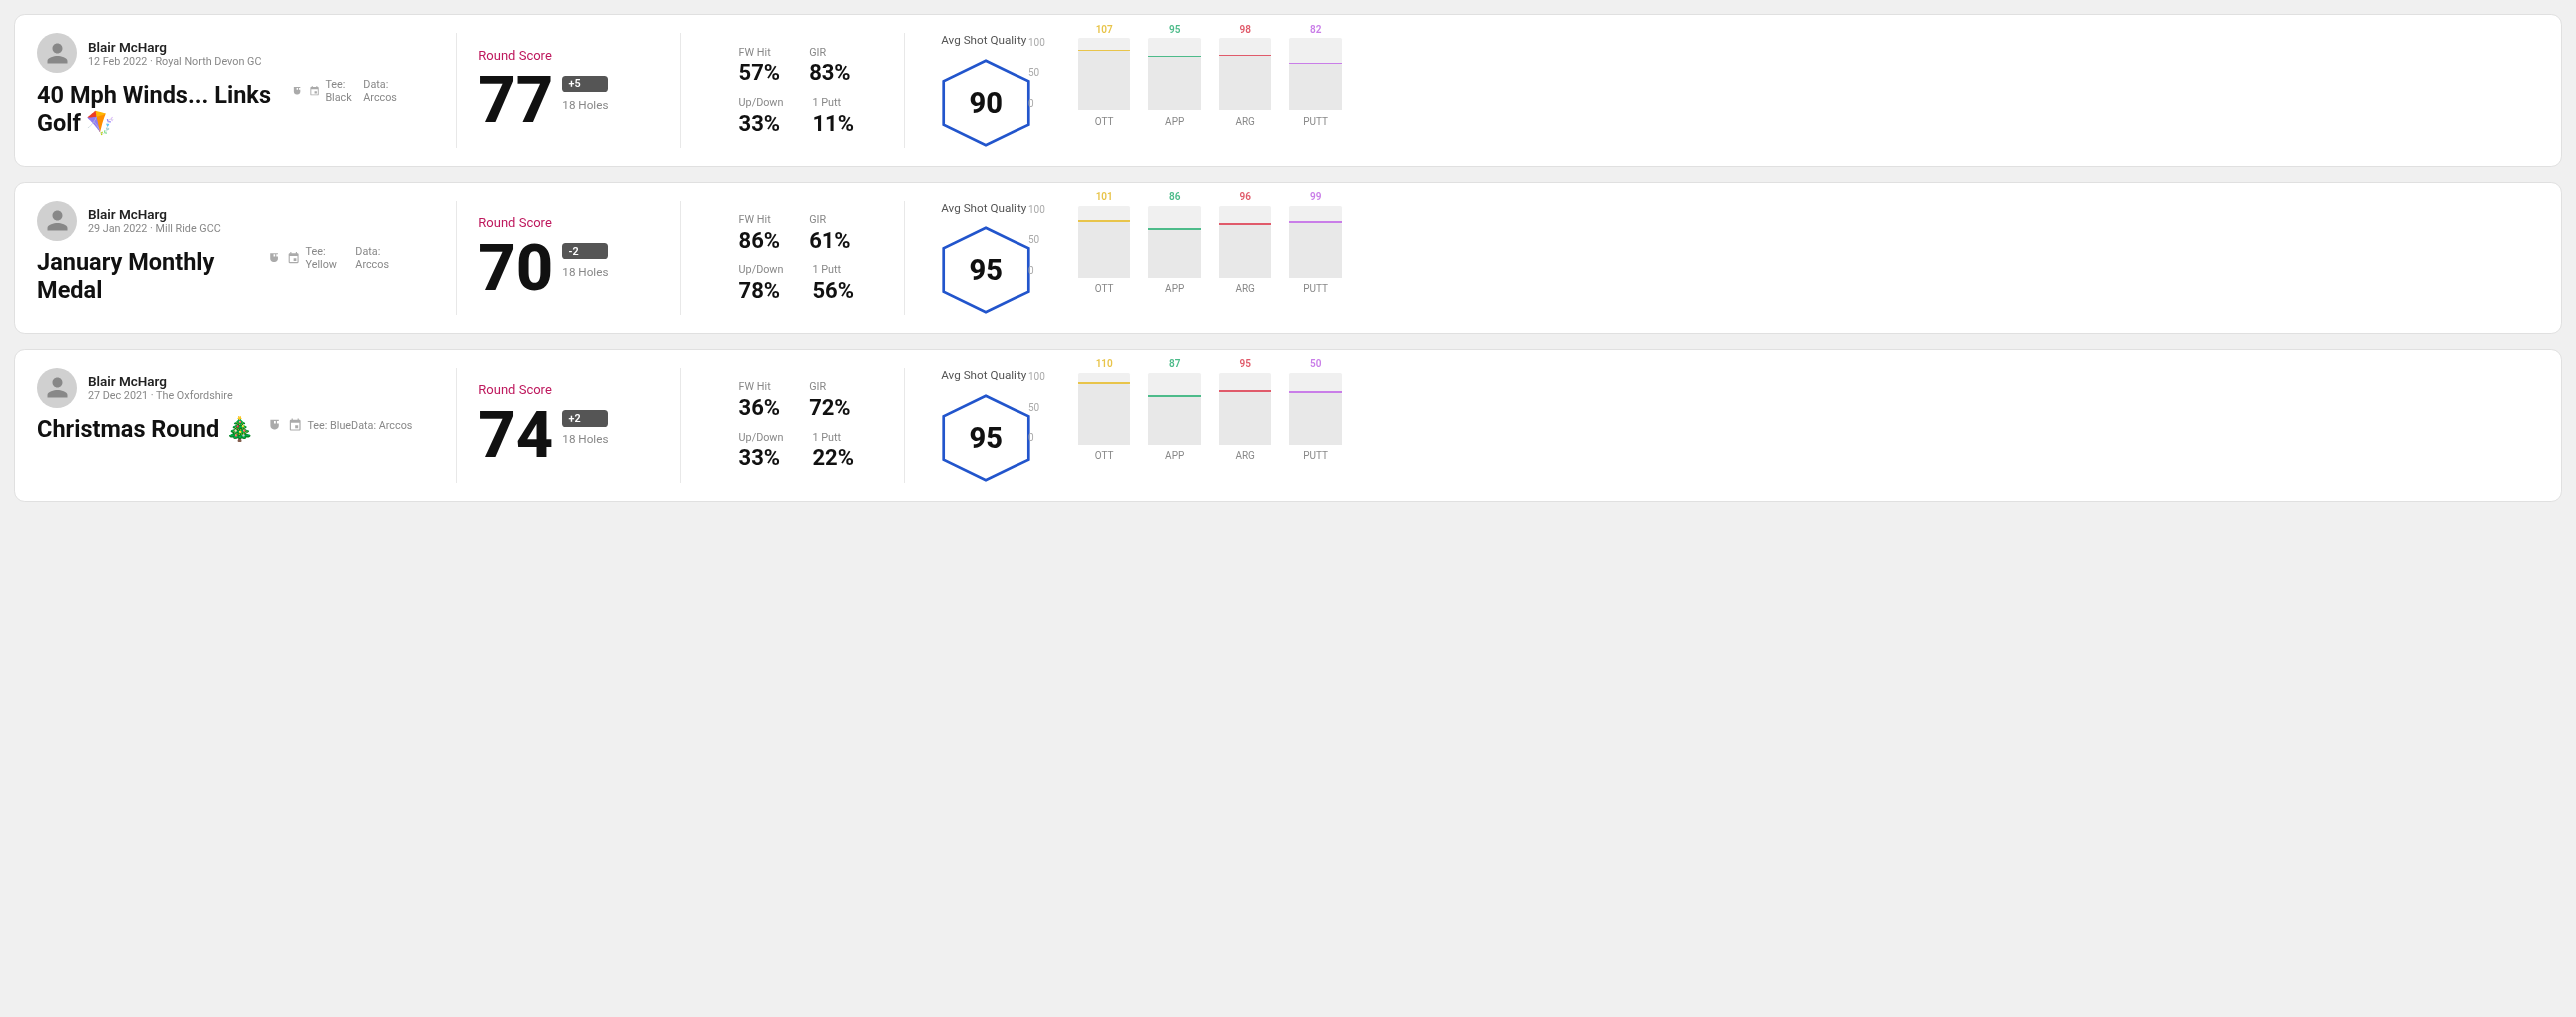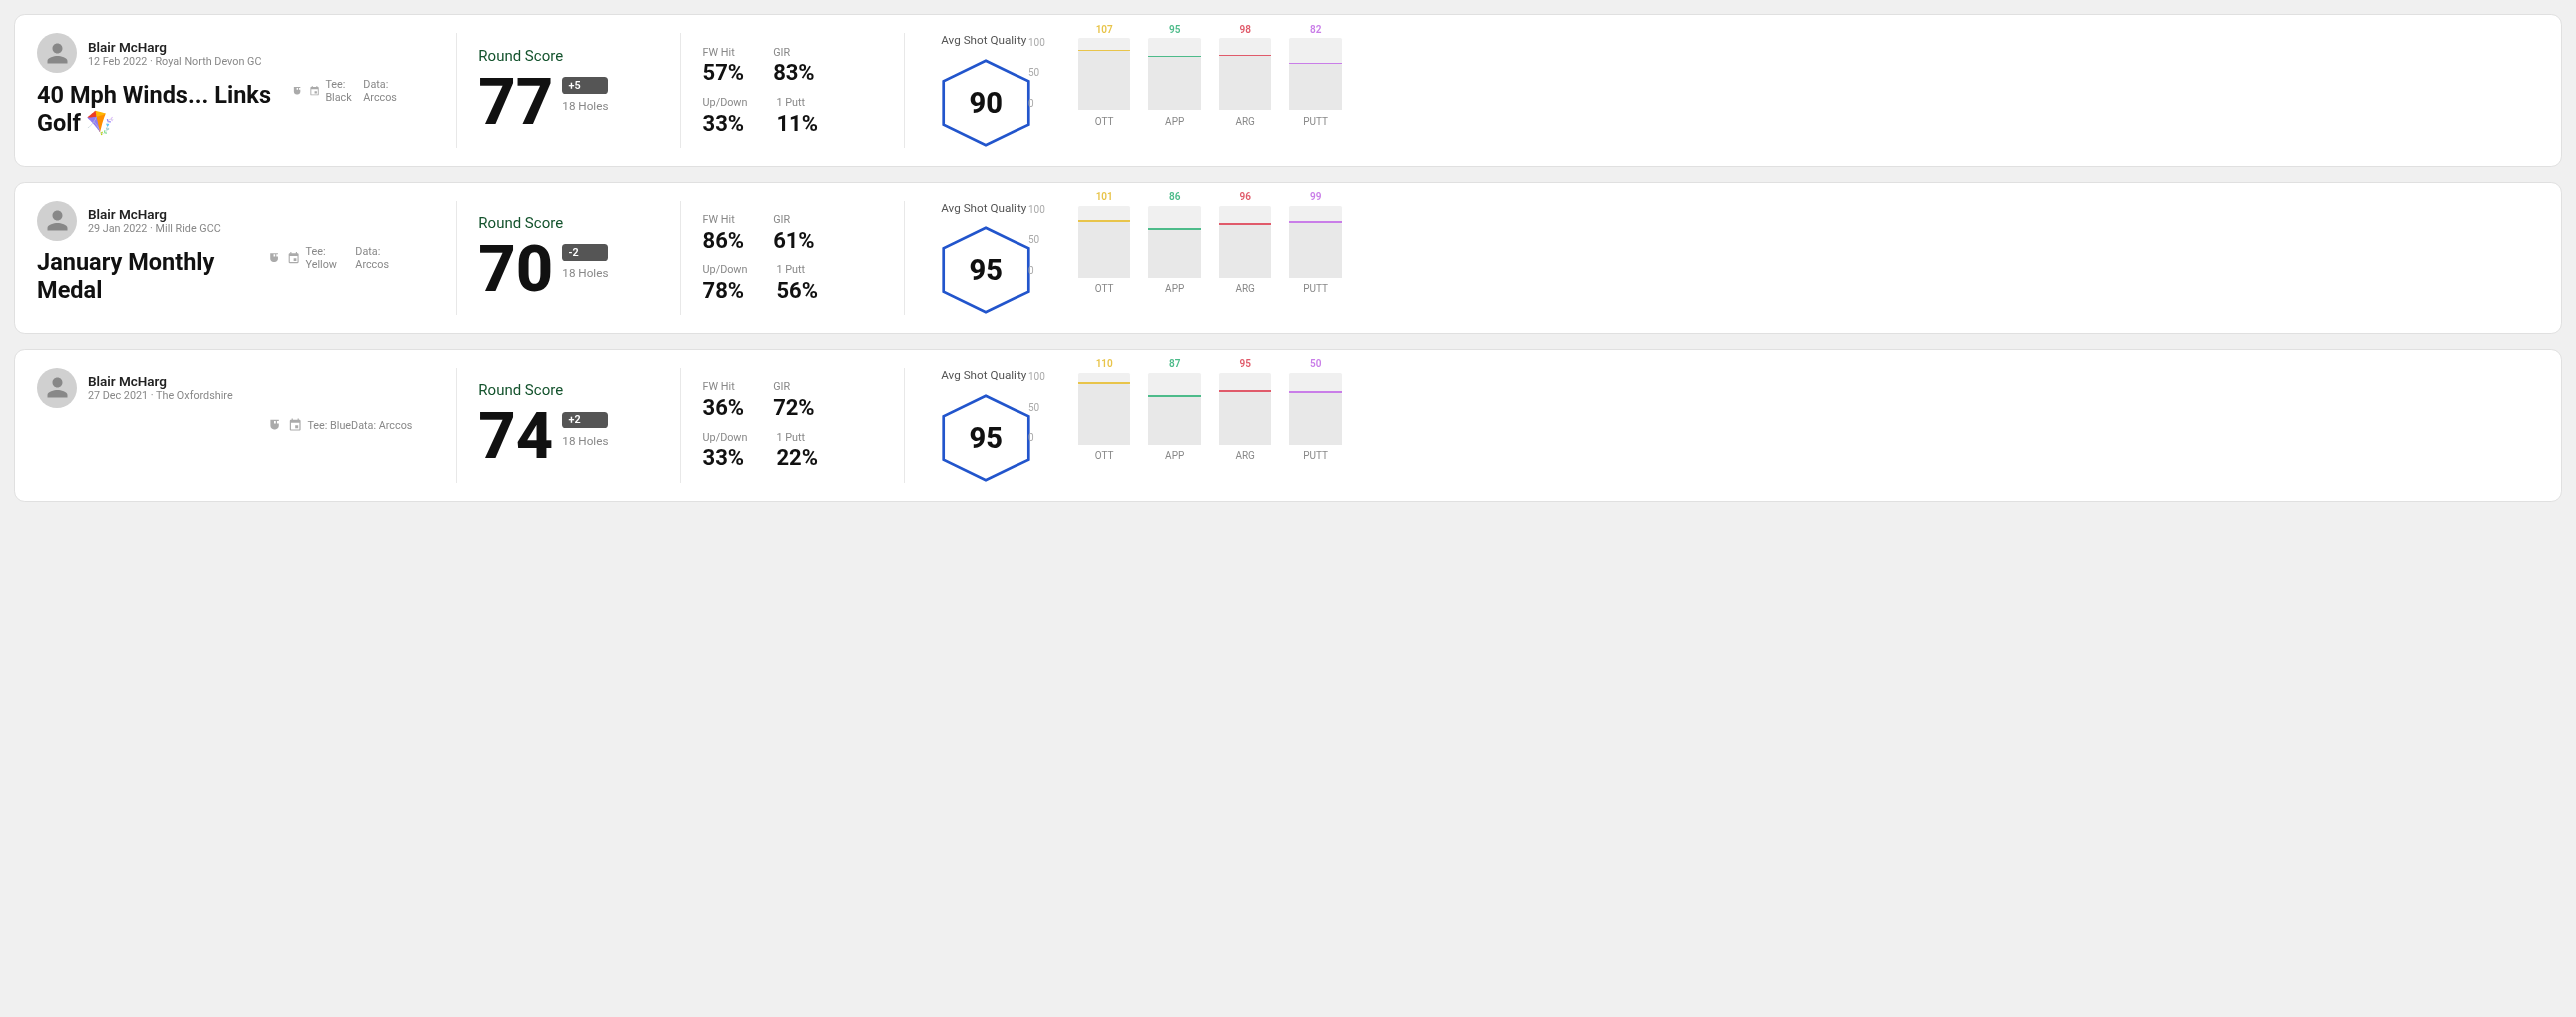--- a/index.html
+++ b/index.html
@@ -87,22 +87,22 @@
       background: #e8e8e8;
       margin: 0 21.7px;
     }
     .score-section {
       flex: 0 0 180px;
       display: flex;
       flex-direction: column;
       justify-content: center;
     }
     .score-label {
-      font-size: 15px;
-      color: #14532d;
+      font-size: 13px;
+      color: #be185d;
       margin-bottom: 5.4px;
     }
     .score-main {
       display: flex;
       align-items: flex-start;
       gap: 9px;
     }
     .score-number {
       font-size: 65px;
       font-weight: 800;
@@ -132,20 +132,21 @@
     .stats-section {
       flex: 0 0 180px;
       display: flex;
       flex-direction: column;
       justify-content: center;
       gap: 10.8px;
     }
     .stats-row {
       display: flex;
       gap: 29px;
+      margin-left: 36px;
     }
     .stat-item {}
     .stat-label {
       font-size: 10.8px;
       color: #888;
       margin-bottom: 1.8px;
     }
     .stat-value {
       font-size: 22px;
       font-weight: 700;
@@ -525,20 +526,21 @@
           <div class="avatar">
             <svg viewBox="0 0 24 24" xmlns="http://www.w3.org/2000/svg">
               <path d="M12 12c2.7 0 4.8-2.1 4.8-4.8S14.7 2.4 12 2.4 7.2 4.5 7.2 7.2 9.3 12 12 12zm0 2.4c-3.2 0-9.6 1.6-9.6 4.8v2.4h19.2v-2.4c0-3.2-6.4-4.8-9.6-4.8z"></path>
             </svg>
           </div>
           <div class="player-info">
             <div class="player-name">Blair McHarg</div>
             <div class="player-meta">27 Dec 2021 · The Oxfordshire</div>
           </div>
         </div>
+        <div class="round-title">Christmas Round 🎄</div>
       </div>
       <div class="player-footer">
         <div class="tee-info">
           <svg viewBox="0 0 24 24" xmlns="http://www.w3.org/2000/svg">
             <path d="M20 3H4v10c0 3.3 2.7 6 6 6h2c3.3 0 6-2.7 6-6V3zm-2 2v4h-3V5h3zm-5 0v4h-3V5h3z"></path>
           </svg>
           <svg viewBox="0 0 24 24" xmlns="http://www.w3.org/2000/svg">
             <path d="M17 12h-5v5h5v-5zM16 1v2H8V1H6v2H5c-1.1 0-2 .9-2 2v14c0 1.1.9 2 2 2h14c1.1 0 2-.9 2-2V5c0-1.1-.9-2-2-2h-1V1h-2zm3 18H5V8h14v11z"></path>
           </svg>
           <span>Tee: Blue</span>

